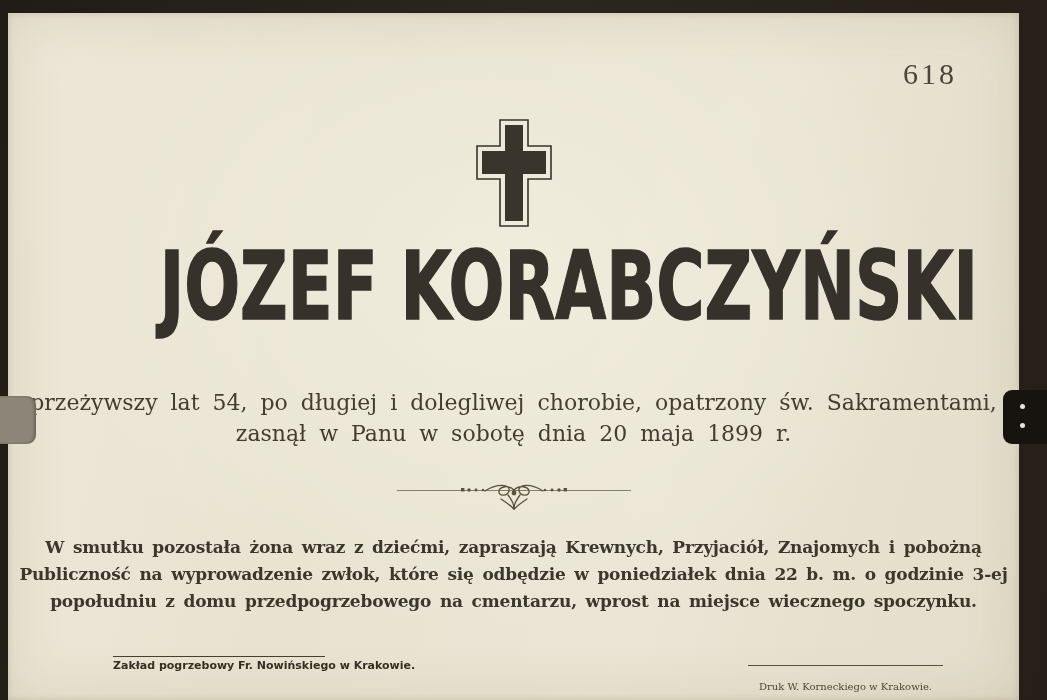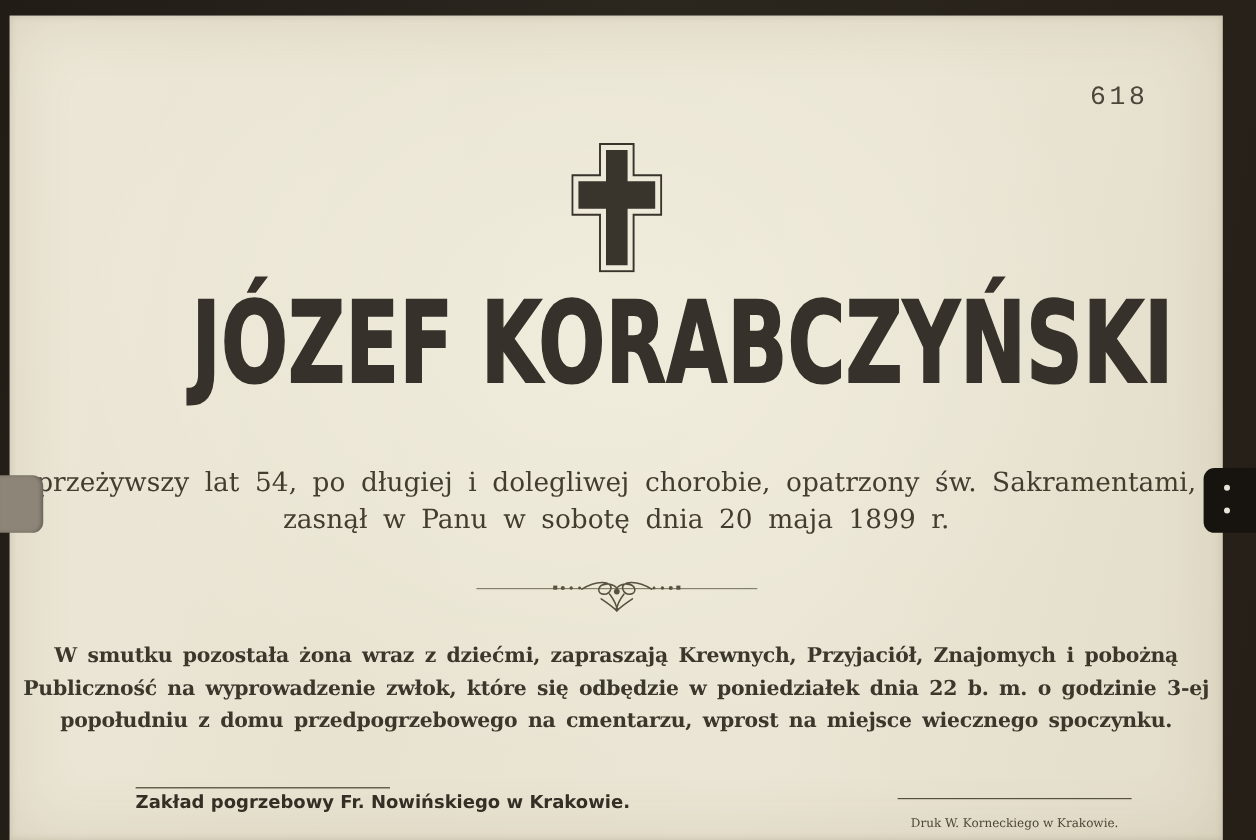--- a/index.html
+++ b/index.html
@@ -14,23 +14,22 @@
   .paper {
     position:absolute; left:8px; top:13px; width:1011px; height:687px;
     background:
       radial-gradient(ellipse at 48% 38%, rgba(255,253,240,0.35), rgba(255,253,240,0) 60%),
       linear-gradient(104deg,#ece7d7 0%, #e8e3d1 35%, #eae5d4 65%, #e3decb 100%);
     box-shadow: inset 0 0 55px rgba(110,92,50,0.14), inset 0 0 6px rgba(90,75,40,0.18);
   }
 
   .page-number {
     position:absolute; top:44px; right:62px;
-    font-family:Liberation Mono, monospace; font-size:22px; letter-spacing:3px;
+    font-family:Liberation Serif, serif; font-size:30px; letter-spacing:3px;
     color:#4b463a;
-    margin-top:12px;
   }
 
   .cross-wrap { position:absolute; top:106px; left:0; width:100%; text-align:center; }
 
   .name {
     position:absolute; top:224px; left:0; width:100%;
     text-align:center; white-space:nowrap;
     font-family:"DejaVu Sans", sans-serif; font-weight:bold;
     font-size:94px; line-height:100px; color:#36312a;
     transform:scaleX(0.70); transform-origin:50% 50%;
@@ -64,21 +63,21 @@
     position:absolute; top:521px; left:0; width:100%;
     text-align:center; color:#3c372b;
     font-size:17px; font-weight:bold; line-height:27px;
     word-spacing:3px; letter-spacing:-0.2px;
   }
 
   .imprint-left {
     position:absolute; top:643px; left:105px; width:212px;
     border-top:1.5px solid #46412f; padding-top:2px;
     font-family:"DejaVu Sans", sans-serif; font-weight:bold;
-    font-size:15px; color:#332f24; text-align:right; white-space:nowrap;
+    font-size:11px; color:#332f24; text-align:right; white-space:nowrap;
   }
   .imprint-right {
     position:absolute; top:652px; left:740px; width:195px;
     border-top:1px solid #55503f; padding-top:15px;
     font-size:10px; color:#4c4735; text-align:center; white-space:nowrap;
   }
 
   .tab-left {
     position:absolute; left:0; top:396px; width:36px; height:48px;
     background:#8d8678; border-radius:0 9px 9px 0;

